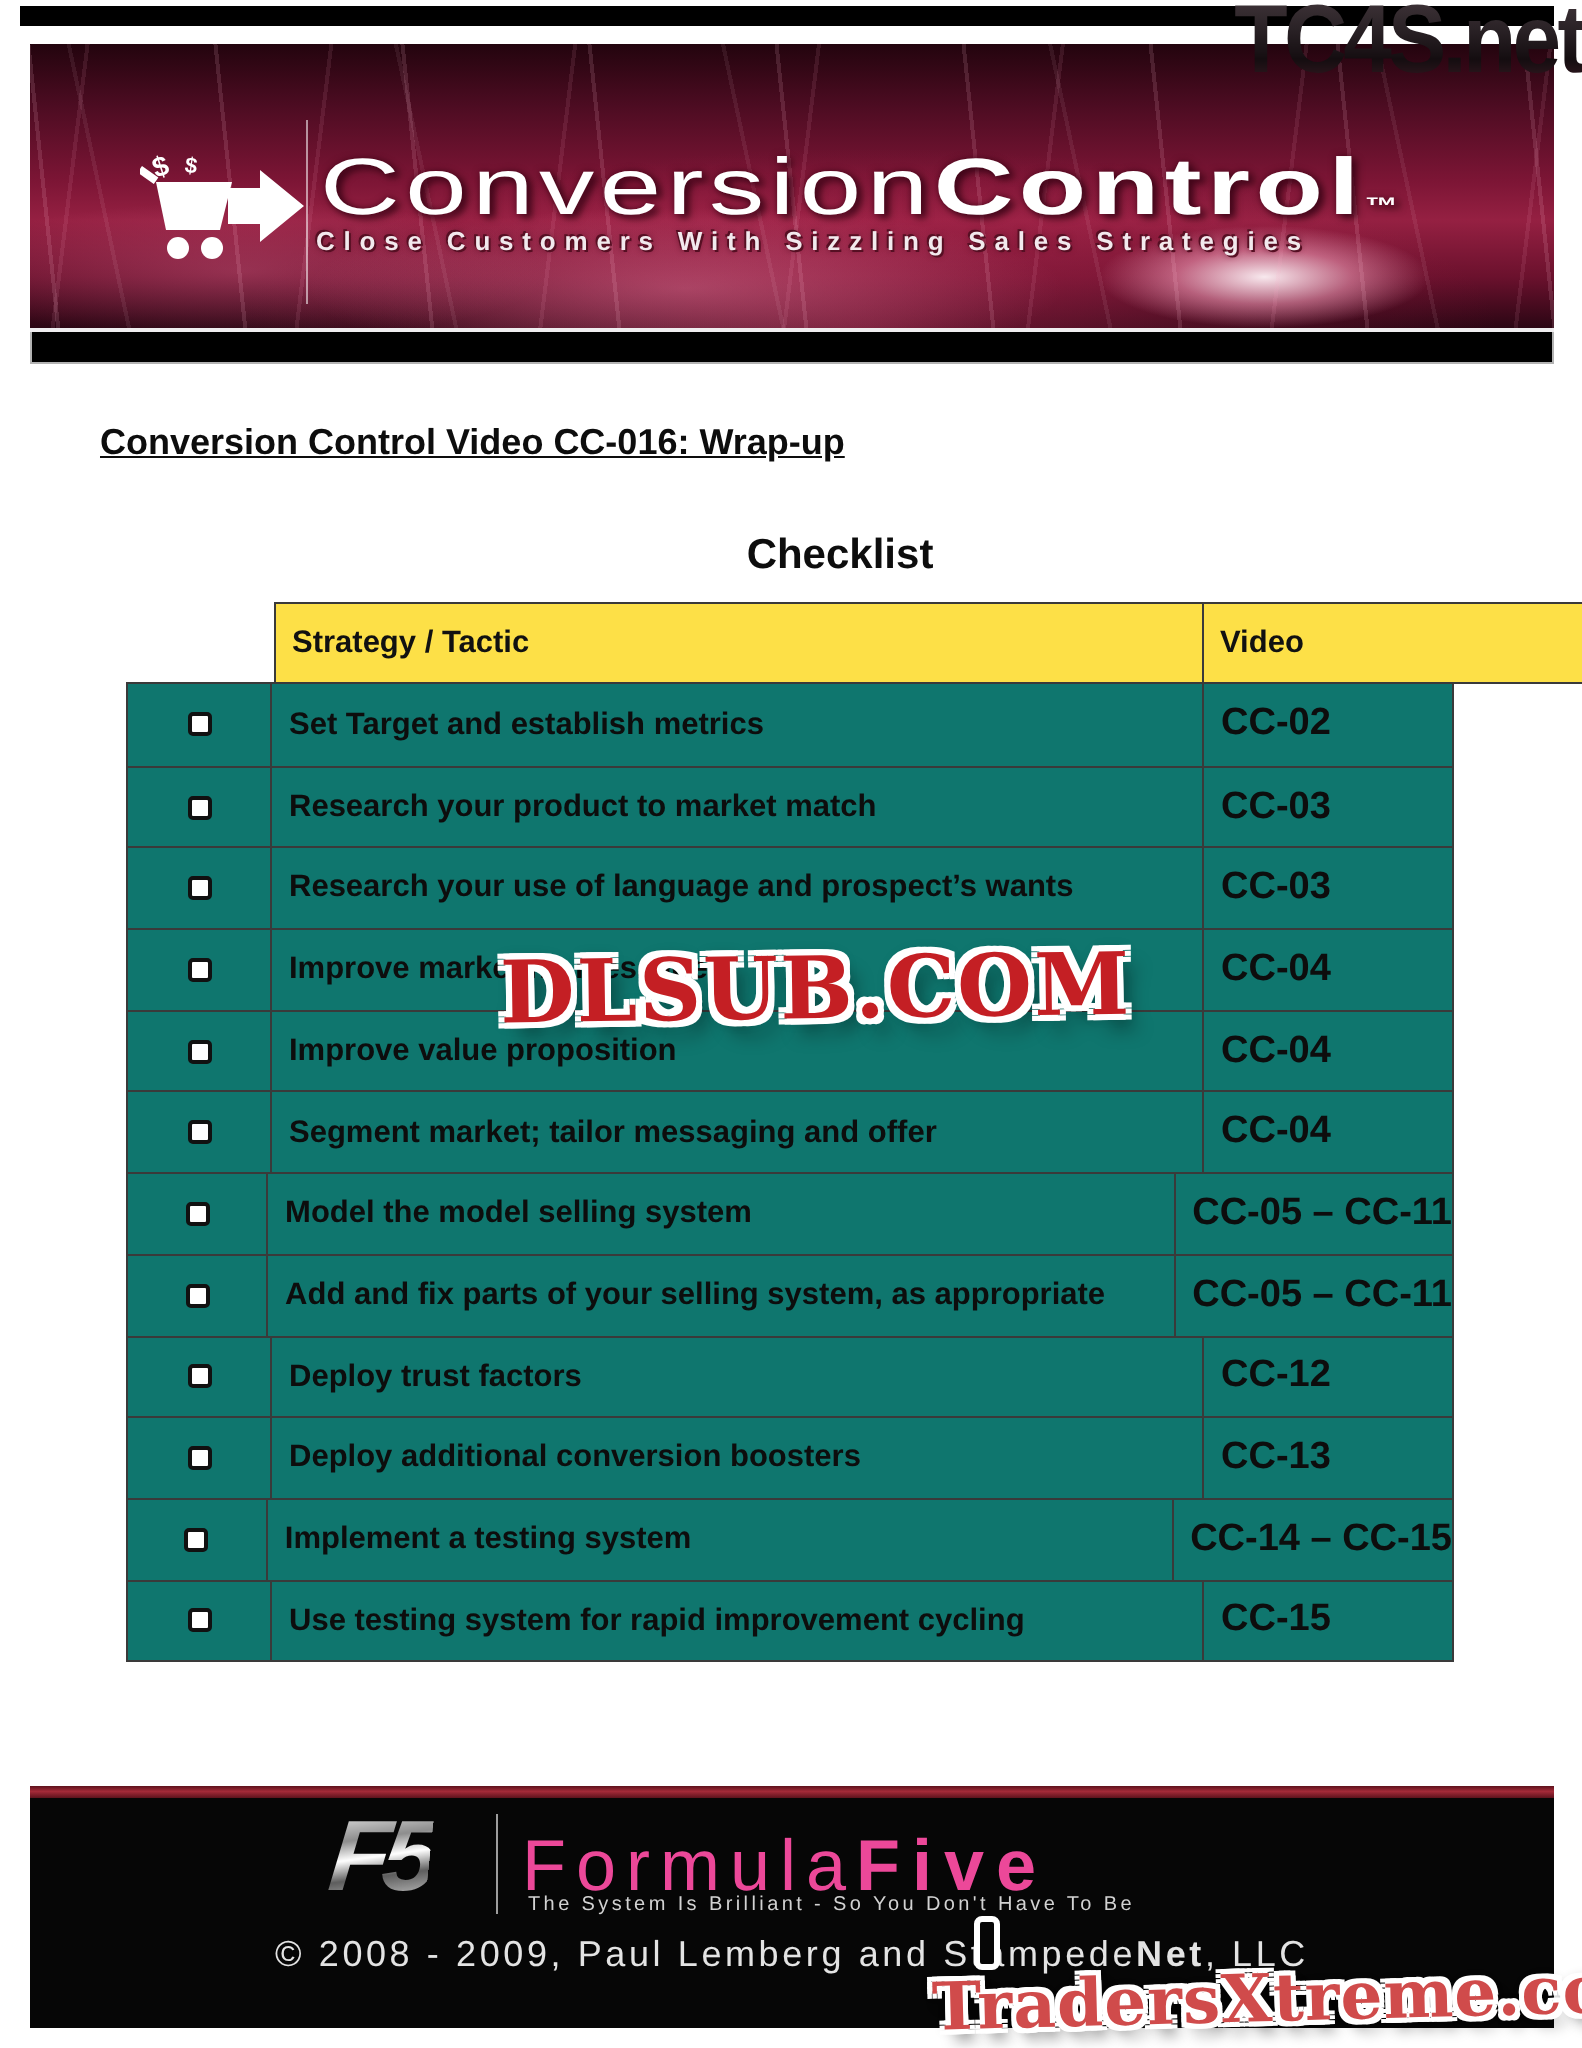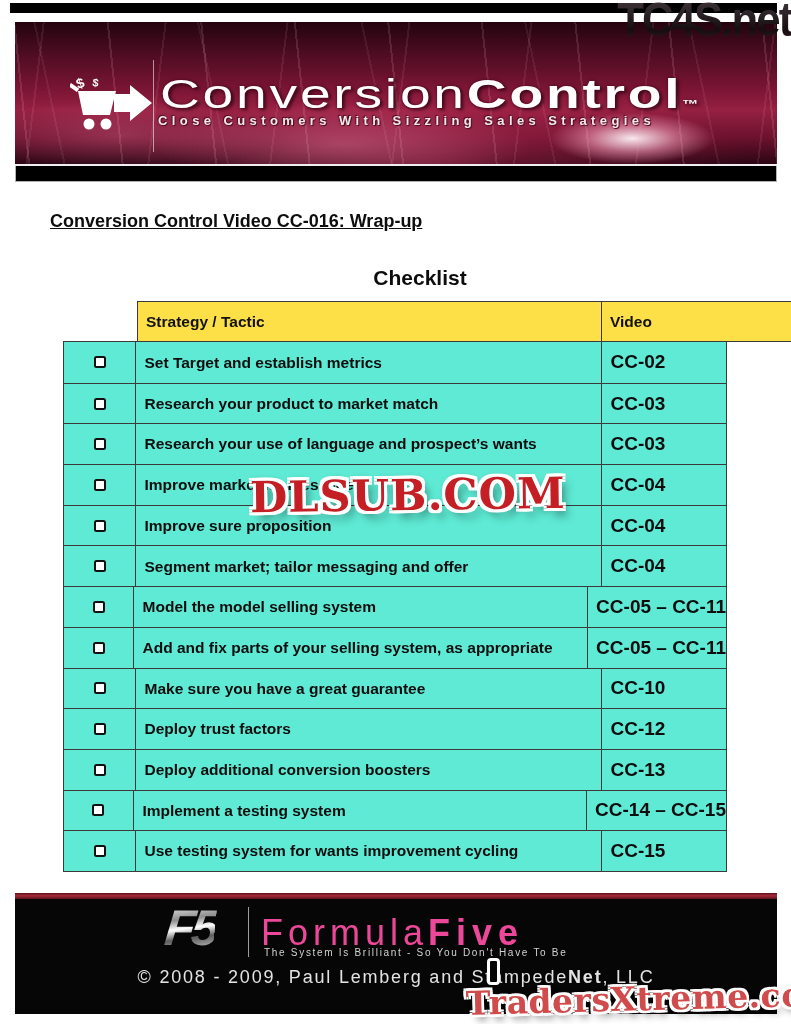--- a/index.html
+++ b/index.html
@@ -65,21 +65,21 @@
 
   
   .ctable { position:absolute; left:63px; top:301px; width:664px; }
   .thead {
     position:absolute; left:74px; top:0; width:694px; height:41px;
     display:flex; align-items:center; background:#fde047; border:1.5px solid #3a3a3a;
     font-size:15.5px; font-weight:bold; color:#111;
   }
   .h-strat { width:464px; padding-left:8px; border-right:1.5px solid #3a3a3a; align-self:stretch; display:flex; align-items:center; }
   .h-vid { flex:1; padding-left:8px; align-self:stretch; display:flex; align-items:center; }
-  .tbody { position:absolute; left:0; top:40px; width:664px; border:1.5px solid #3a3a3a; background:#5eead4; }
+  .tbody { position:absolute; left:0; top:40px; width:664px; border:1.5px solid #3a3a3a; background:#0f766e; }
   .trow { display:flex; align-items:stretch; height:40.7px; }
   .trow + .trow { border-top:1.5px solid #3a3a3a; }
   .c-check { width:72px; border-right:1.5px solid #3a3a3a; display:flex; align-items:center; justify-content:center; }
   .cb { width:12px; height:12px; border:2px solid #111; border-radius:2.5px; background:#fff; }
   .c-strat { width:466px; border-right:1.5px solid #3a3a3a; display:flex; align-items:center;
     padding:0 6px 0 8.5px; font-size:15.5px; font-weight:bold; line-height:1.13; color:#0d0d0d; }
   .c-vid { flex:1; display:flex; align-items:center; padding-left:8.5px;
     font-size:19px; font-weight:bold; color:#0d0d0d; white-space:nowrap; }
 
   
@@ -194,21 +194,21 @@
         <span class="cb"></span>
       </div>
       <div class="c-strat">Improve marketing message</div>
       <div class="c-vid">CC-04</div>
     </div>
 
     <div class="trow">
       <div class="c-check">
         <span class="cb"></span>
       </div>
-      <div class="c-strat">Improve sure proposition</div>
+      <div class="c-strat">Improve value proposition</div>
       <div class="c-vid">CC-04</div>
     </div>
 
     <div class="trow">
       <div class="c-check">
         <span class="cb"></span>
       </div>
       <div class="c-strat">Segment market; tailor messaging and offer</div>
       <div class="c-vid">CC-04</div>
     </div>
@@ -222,27 +222,20 @@
     </div>
 
     <div class="trow">
       <div class="c-check">
         <span class="cb"></span>
       </div>
       <div class="c-strat">Add and fix parts of your selling system, as appropriate</div>
       <div class="c-vid">CC-05 – CC-11</div>
     </div>
 
-    <div class="trow">
-      <div class="c-check">
-        <span class="cb"></span>
-      </div>
-      <div class="c-strat">Make sure you have a great guarantee</div>
-      <div class="c-vid">CC-10</div>
-    </div>
 
     <div class="trow">
       <div class="c-check">
         <span class="cb"></span>
       </div>
       <div class="c-strat">Deploy trust factors</div>
       <div class="c-vid">CC-12</div>
     </div>
 
     <div class="trow">
@@ -258,21 +251,21 @@
         <span class="cb"></span>
       </div>
       <div class="c-strat">Implement a testing system</div>
       <div class="c-vid">CC-14 – CC-15</div>
     </div>
 
     <div class="trow">
       <div class="c-check">
         <span class="cb"></span>
       </div>
-      <div class="c-strat">Use testing system for wants improvement cycling</div>
+      <div class="c-strat">Use testing system for rapid improvement cycling</div>
       <div class="c-vid">CC-15</div>
     </div>
   </div>
   </div>
 
   <div class="dlsub">DLSUB.COM</div>
 
   <div class="footline"></div>
   <div class="footer">
     <div class="f5">F5</div>

